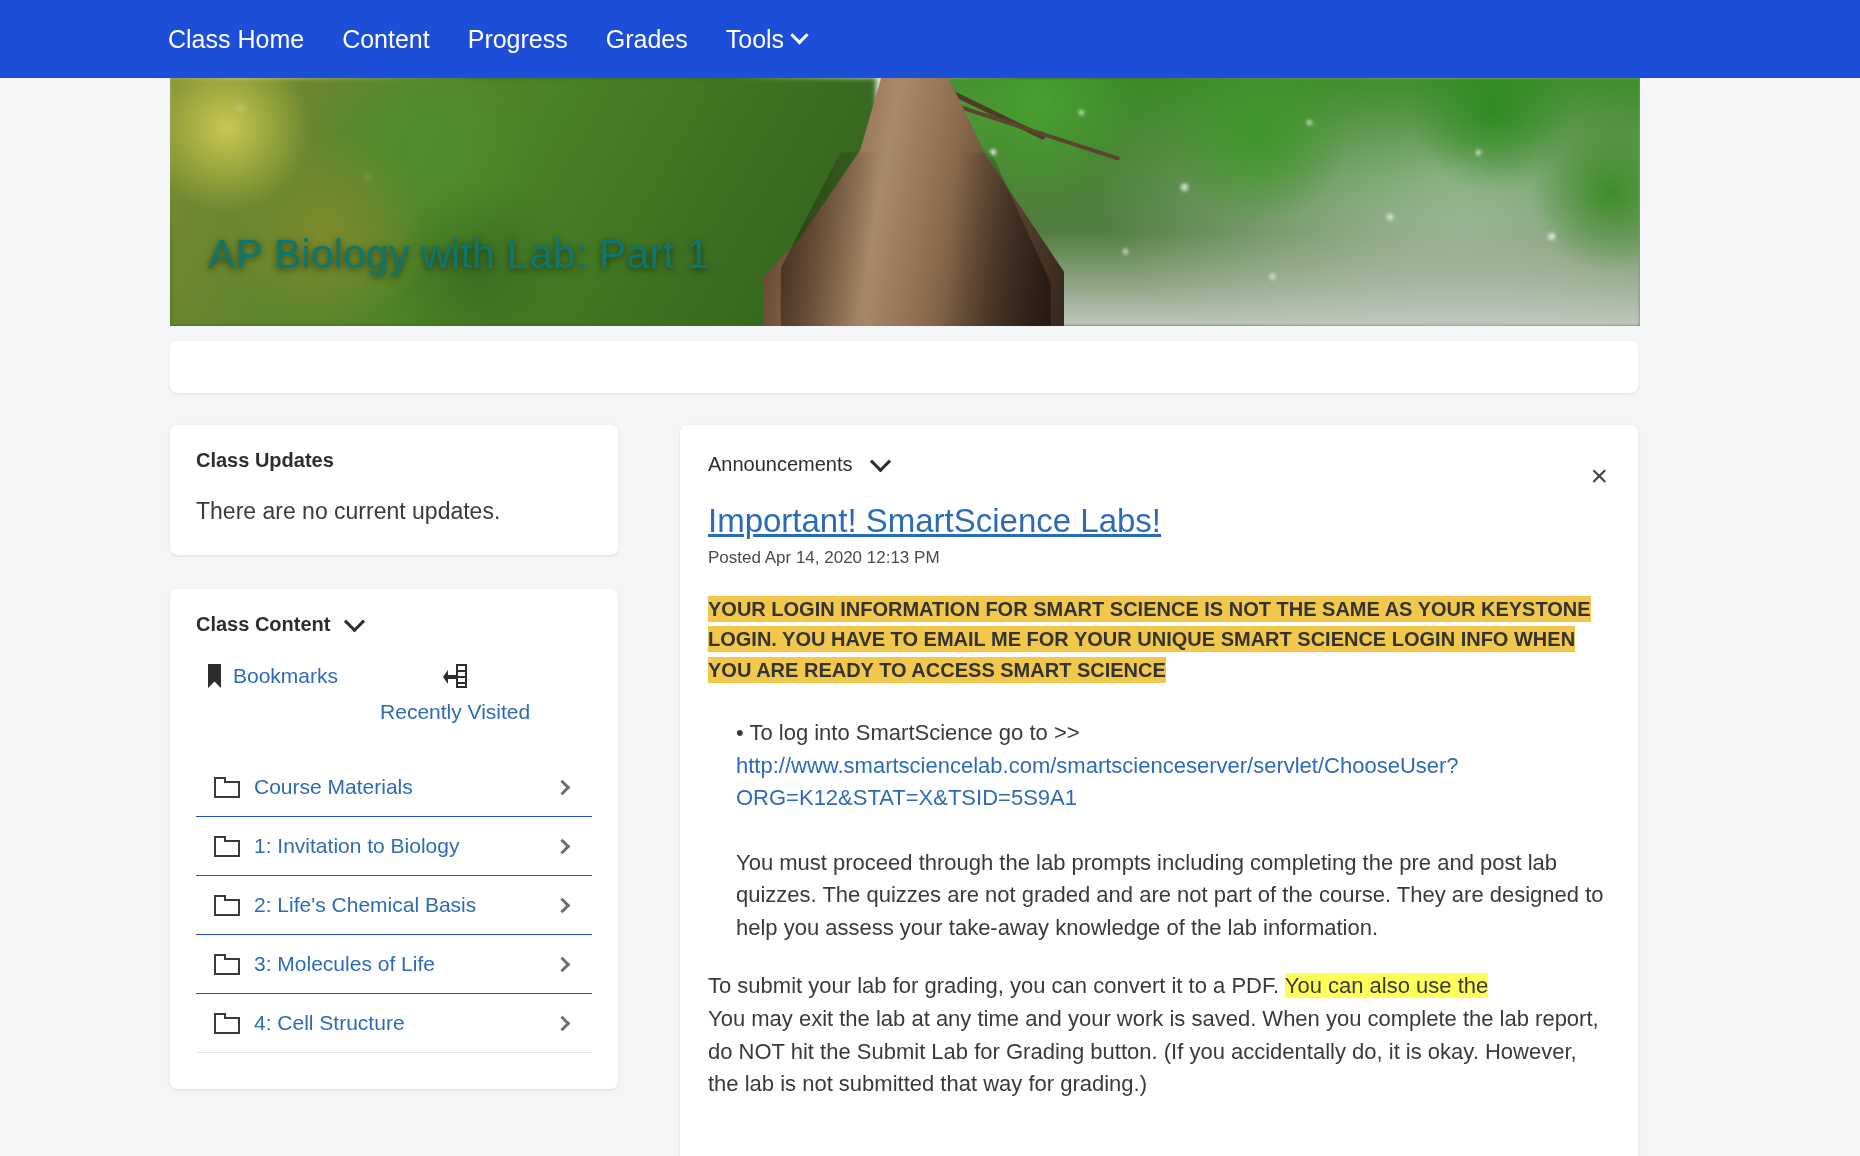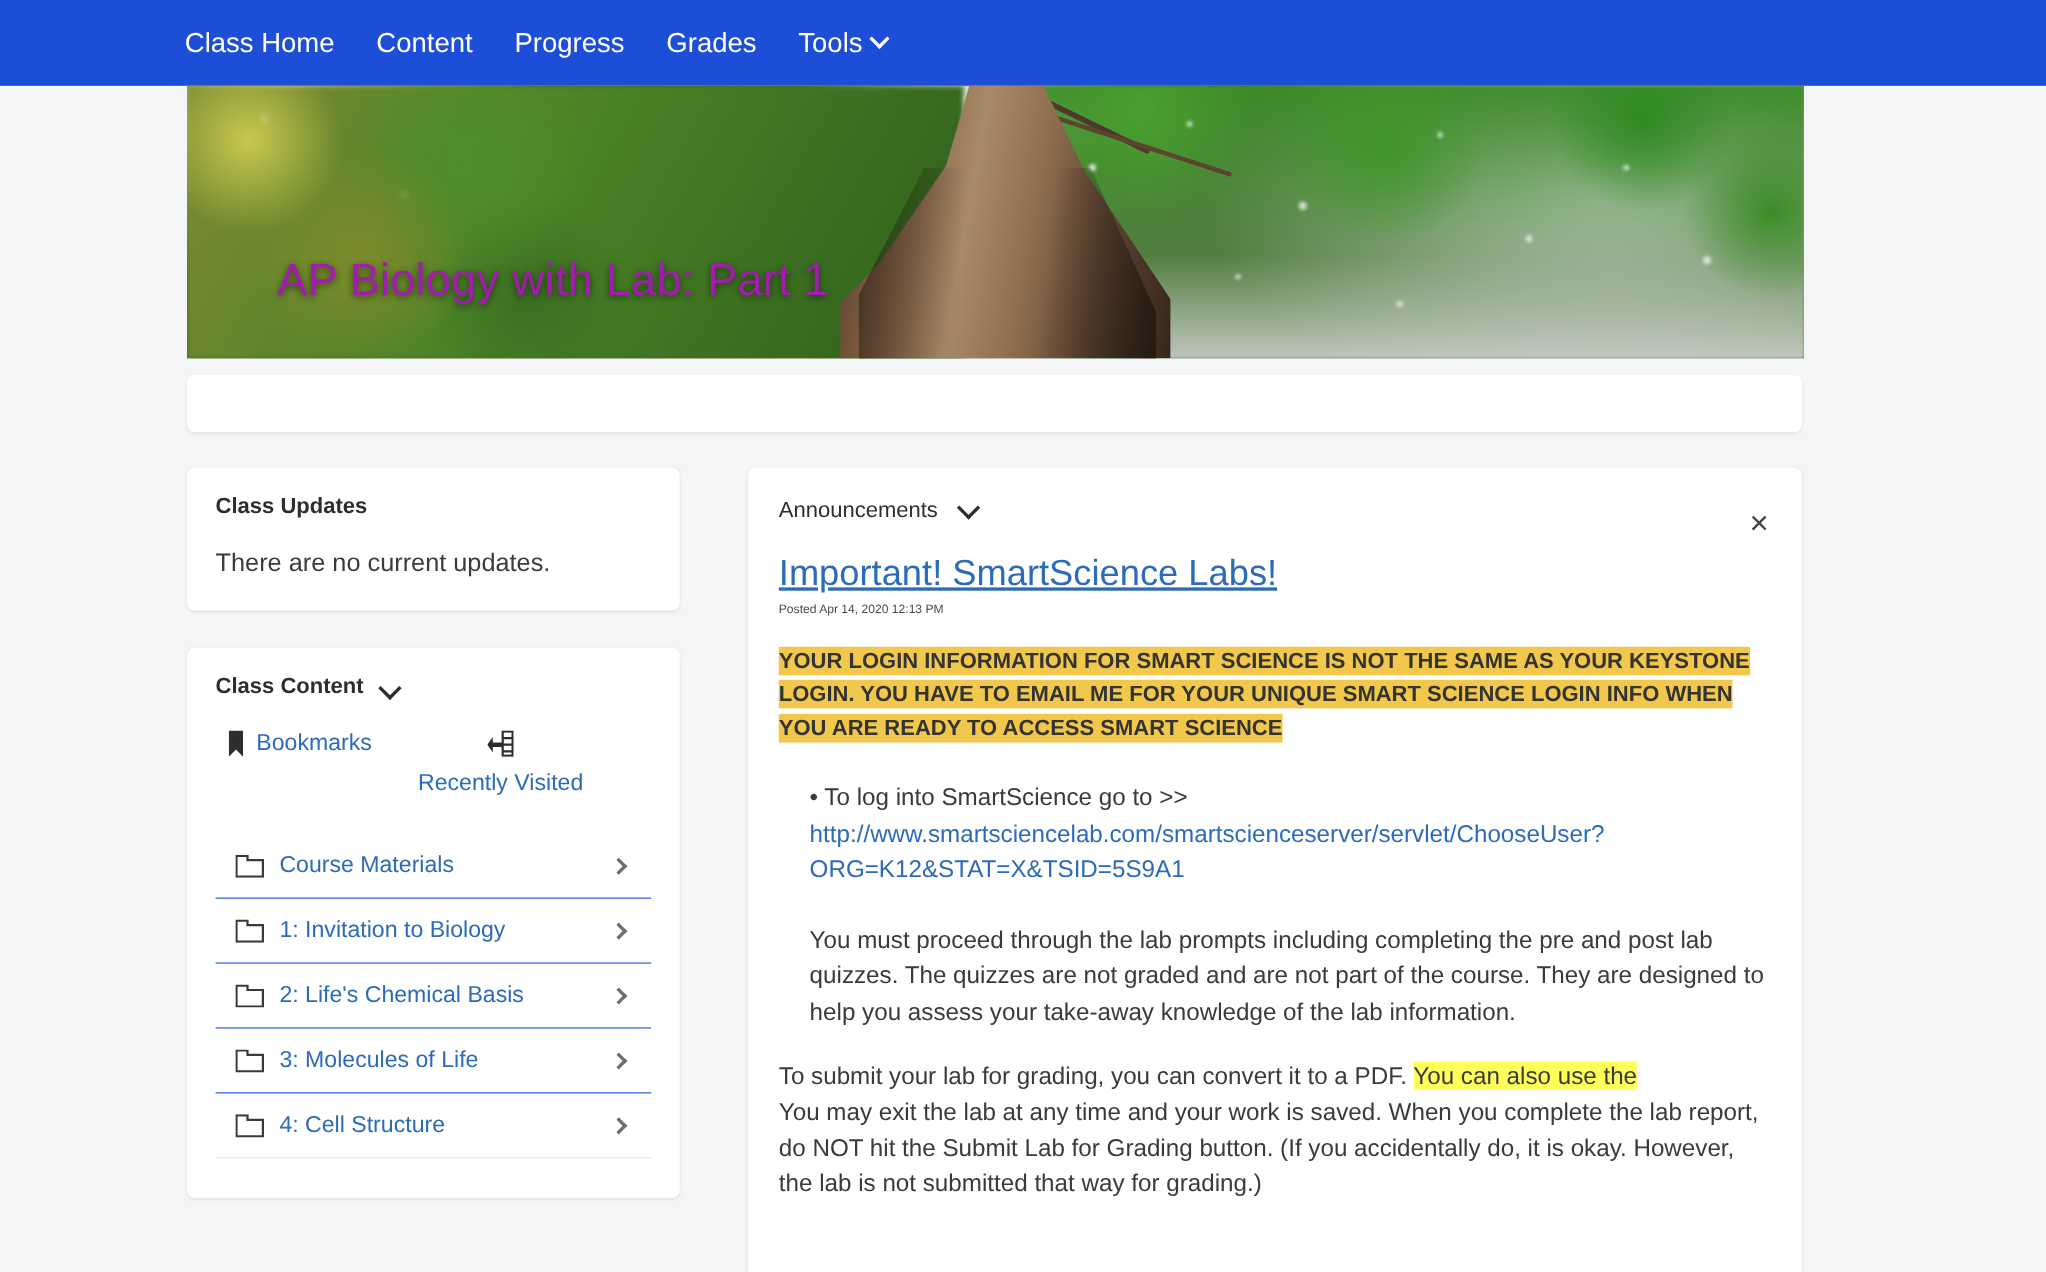--- a/index.html
+++ b/index.html
@@ -123,26 +123,25 @@
       radial-gradient(circle 5px at 66% 56%, rgba(255,255,255,.7) 0 60%, rgba(255,255,255,0) 62%),
       radial-gradient(circle 4px at 78% 30%, rgba(255,255,255,.8) 0 60%, rgba(255,255,255,0) 62%),
       radial-gradient(circle 6px at 88% 64%, rgba(255,255,255,.7) 0 60%, rgba(255,255,255,0) 62%),
       radial-gradient(circle 4px at 30% 70%, rgba(255,255,255,.75) 0 60%, rgba(255,255,255,0) 62%),
       radial-gradient(circle 5px at 50% 80%, rgba(255,255,255,.6) 0 60%, rgba(255,255,255,0) 62%);
     filter: blur(1px);
   }
   .banner-title {
     position: absolute;
     left: 38px; bottom: 48px;
-    color: #a21caf;
+    color: #0f766e;
     font-size: 41px;
     font-weight: 400;
     text-shadow: 0 2px 7px rgba(0,0,0,0.55);
     letter-spacing: 0.2px;
-    margin-left: 44px;
   }
 
   
   .white-strip {
     position: absolute; top: 341px; left: 170px;
     width: 1468px; height: 52px;
     background: #ffffff;
     border-radius: 7px;
     box-shadow: 0 1px 3px rgba(0,0,0,0.08);
   }
@@ -158,21 +157,21 @@
   }
   .updates-card { padding: 24px 26px 30px 26px; }
   .card-heading {
     font-size: 20px; font-weight: bold; color: #2d2d2d;
     margin: 0 0 26px 0;
   }
   .updates-text { font-size: 23px; color: #3b3b3b; }
 
   .content-card { margin-top: 34px; padding: 24px 26px 36px 26px; }
   .content-head {
-    display: flex; align-items: flex-end; gap: 17px;
+    display: flex; align-items: center; gap: 17px;
     margin-bottom: 28px;
   }
   .chev-down {
     width: 15px; height: 15px;
     border-right: 3px solid #2d2d2d;
     border-bottom: 3px solid #2d2d2d;
     transform: rotate(45deg) translate(-2px,-2px);
     cursor: pointer;
   }
   .quicklinks {
@@ -218,21 +217,21 @@
     margin-bottom: 26px;
   }
   .ann-head-label { font-size: 20px; font-weight: normal; color: #2d2d2d; }
   .ann-title {
     font-size: 33px; color: #2c6bb8;
     text-decoration: underline;
     cursor: pointer;
     display: inline-block;
     margin: 0 0 8px 0;
   }
-  .ann-date { font-size: 11px; color: #4a4a4a; margin-bottom: 26px; }
+  .ann-date { font-size: 17px; color: #4a4a4a; margin-bottom: 26px; }
   .close-x {
     position: absolute; top: 36px; right: 30px;
     font-size: 30px; color: #444; cursor: pointer;
     line-height: 1; font-weight: 300;
   }
   .hl-block {
     font-size: 20px; font-weight: bold; color: #333;
     line-height: 1.52;
     margin-bottom: 30px;
   }

